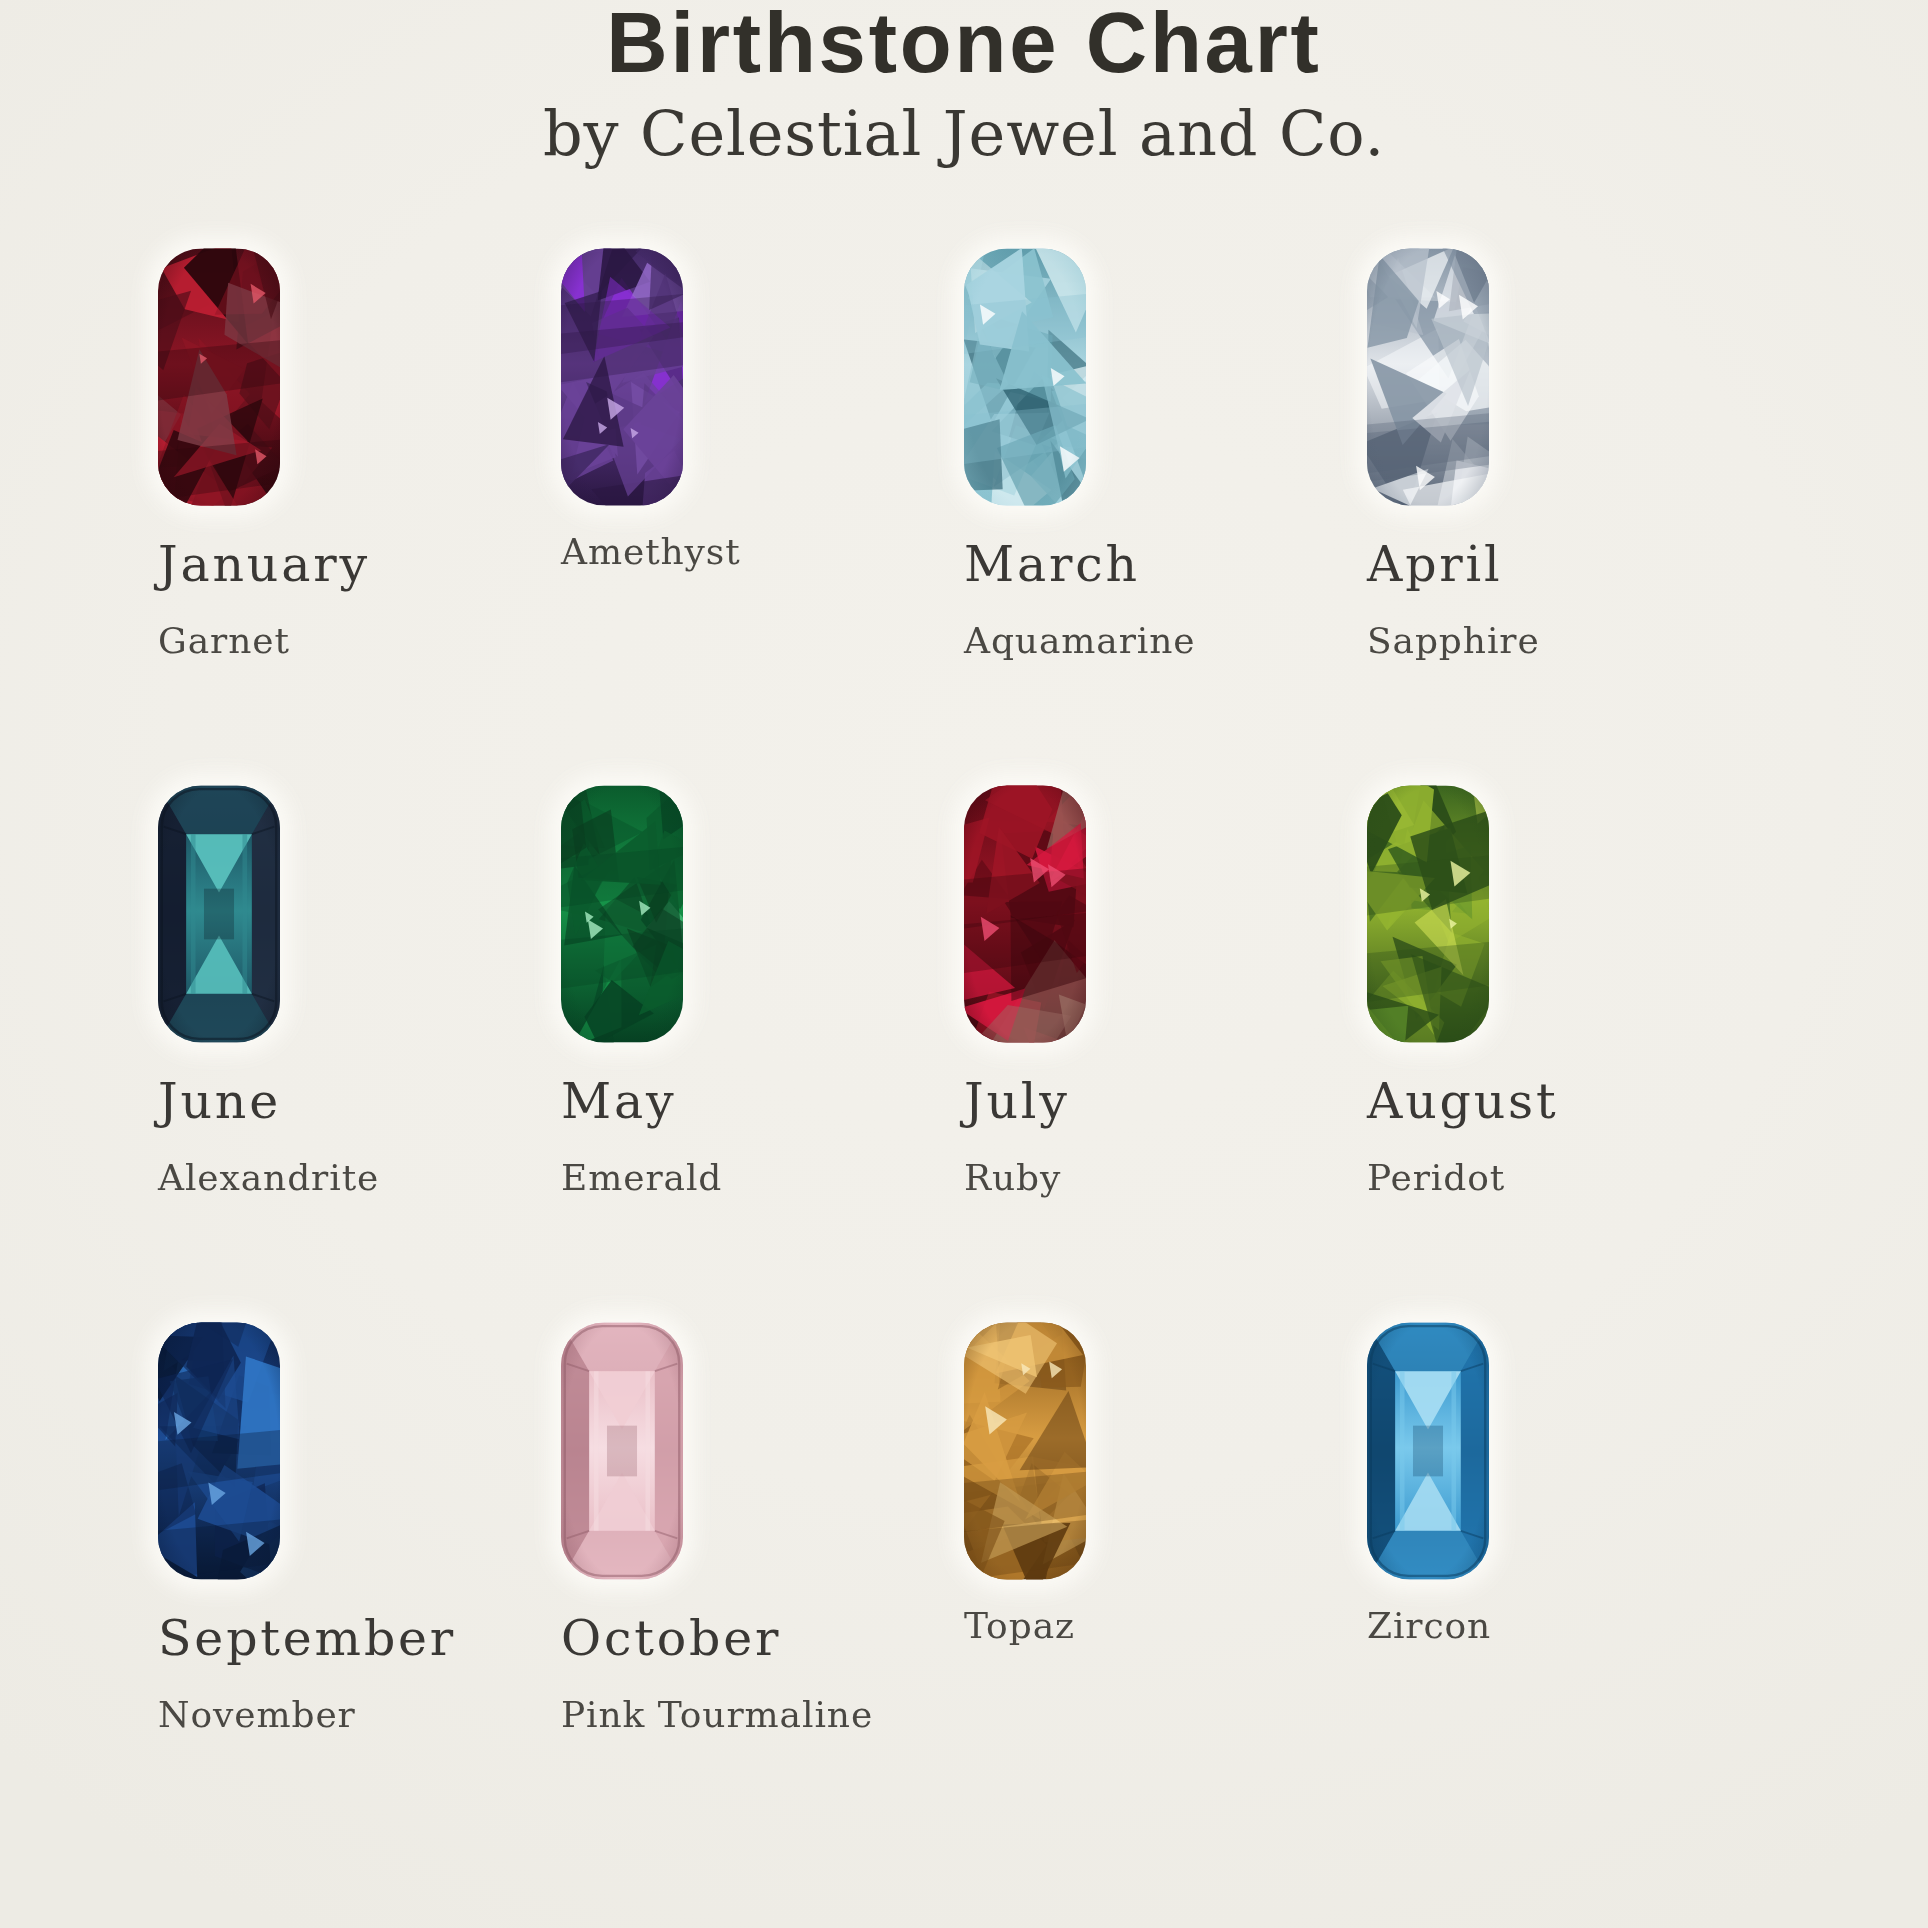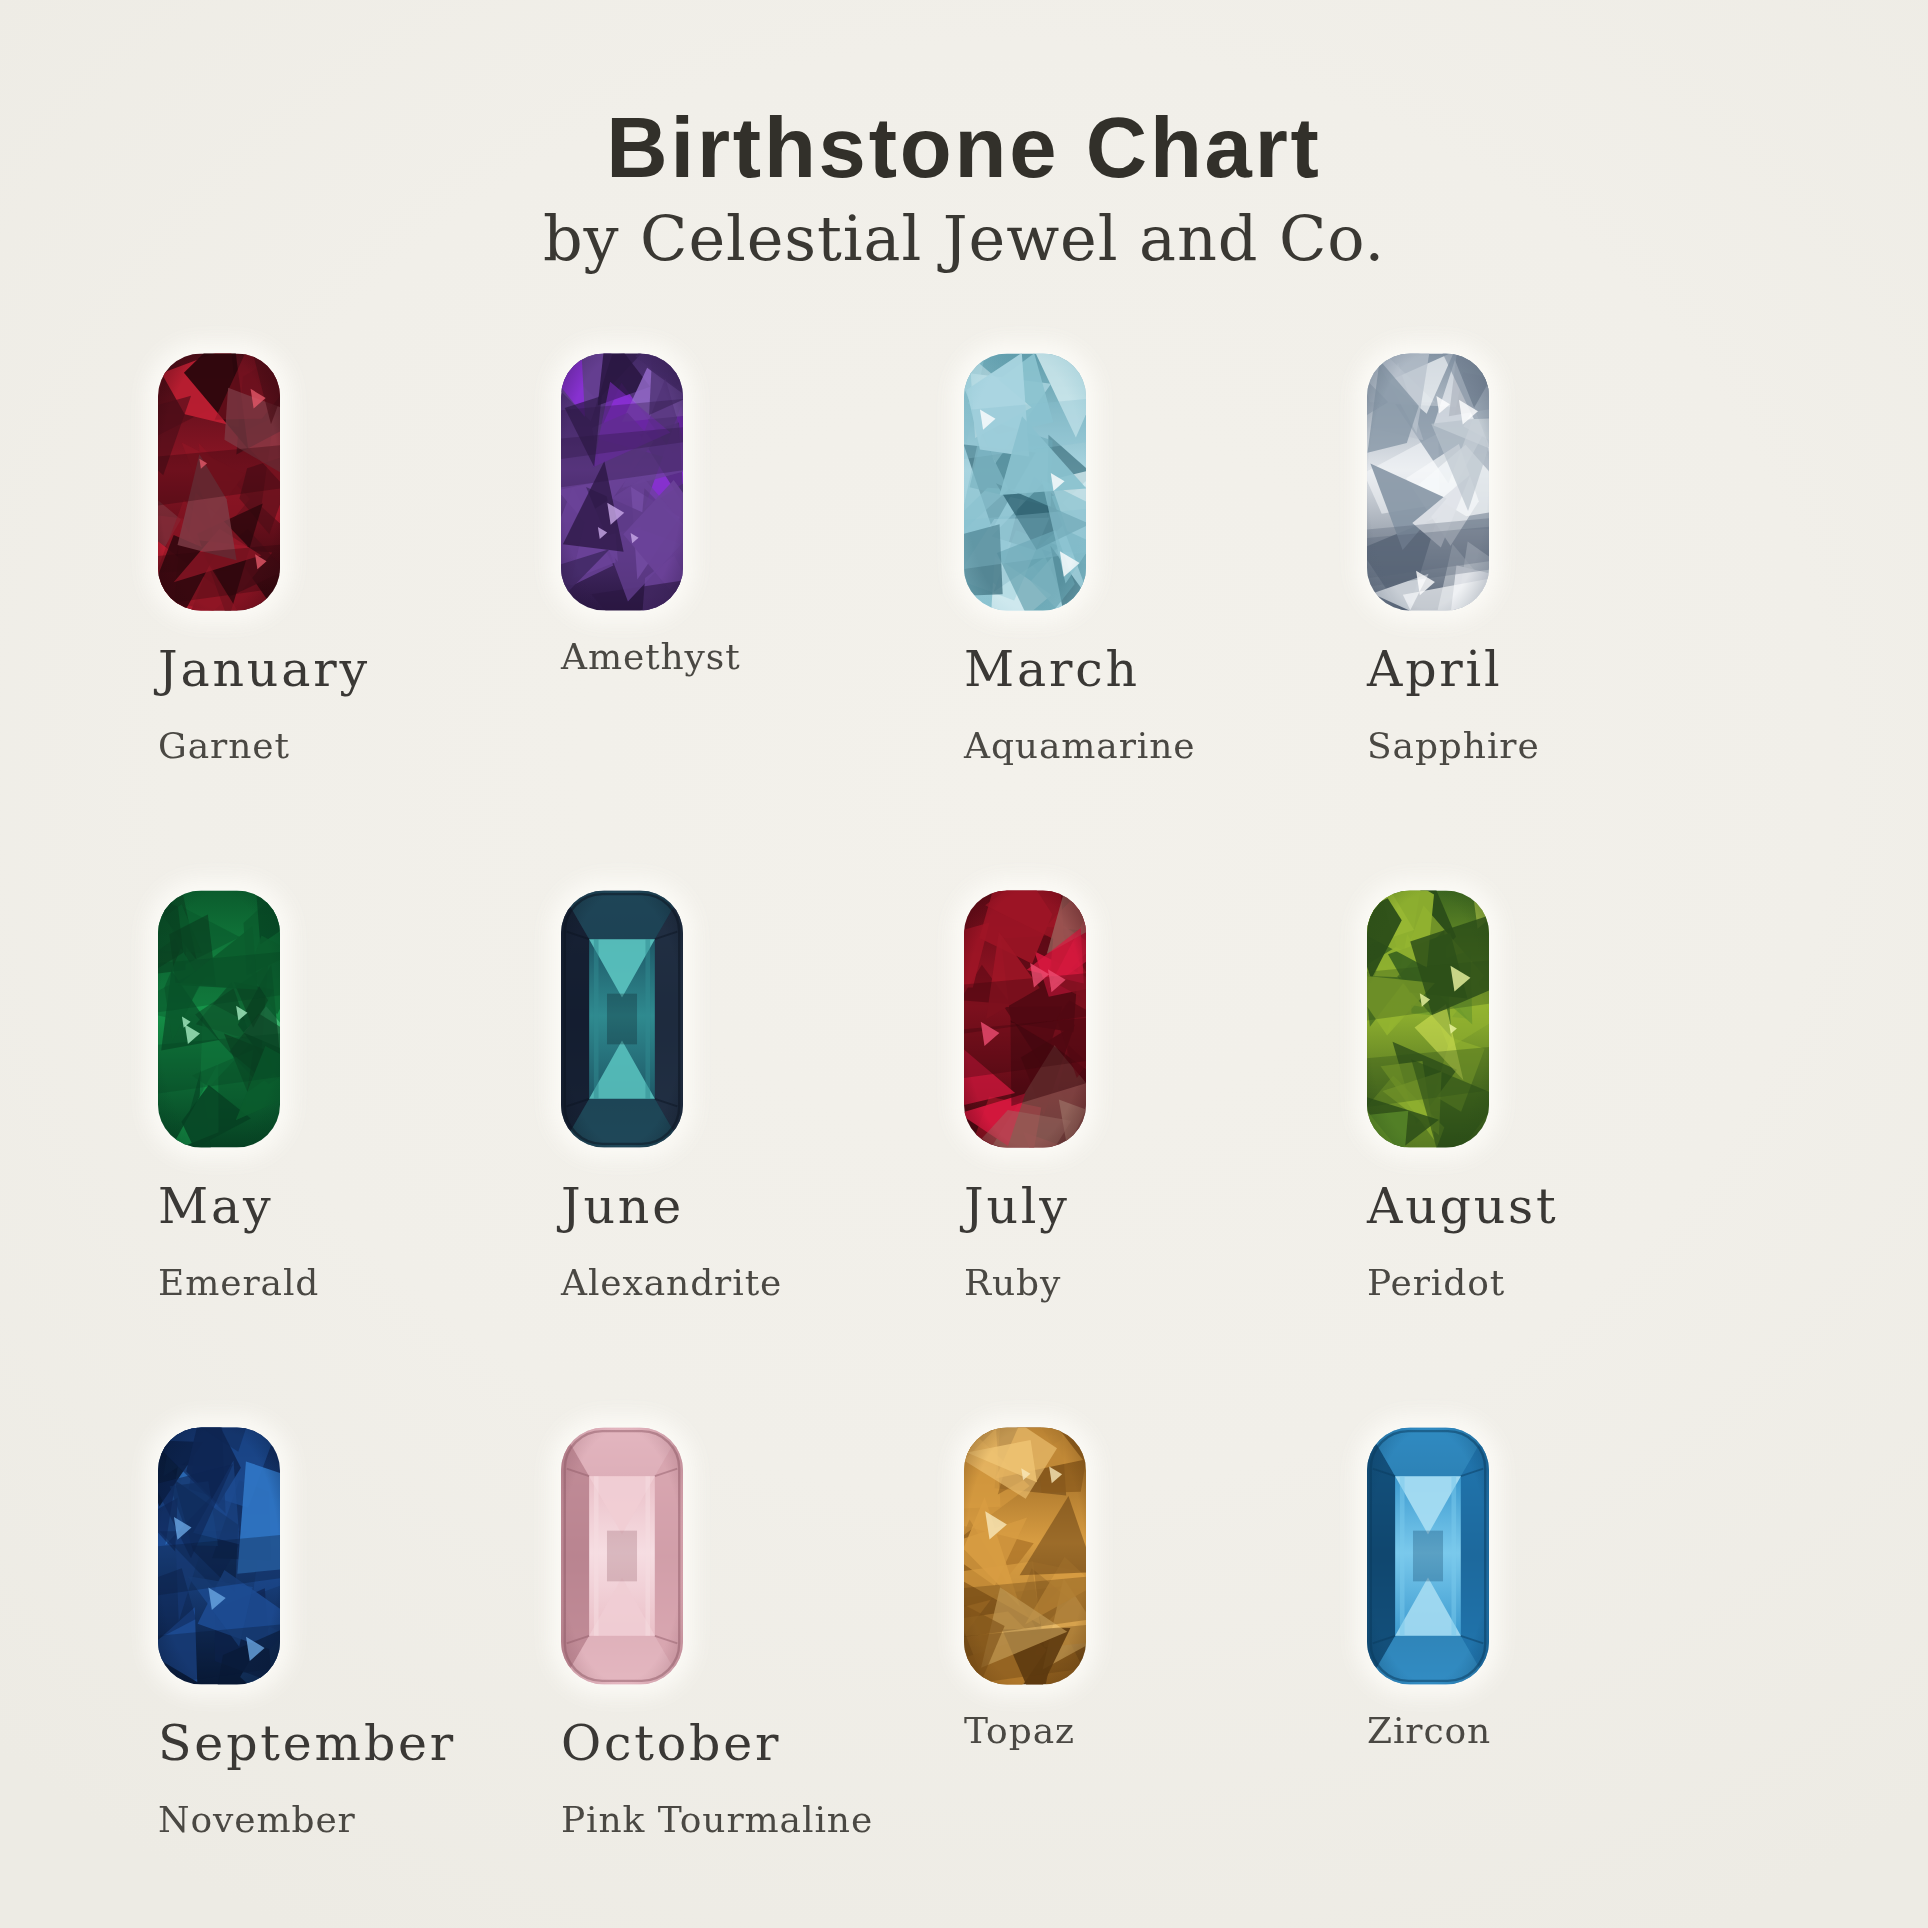--- a/index.html
+++ b/index.html
@@ -4,21 +4,21 @@
 <style>
   html,body{margin:0;padding:0;background:#e8e6df;}
   .page{
     position:relative;
     width:1928px;height:1928px;
     background:radial-gradient(ellipse 1507px 1318px at 52% 40%, #f3f1eb 0%, #f1efe9 55%, #edebe4 100%);
     font-family:"DejaVu Serif", serif;
     color:#3a3835;
     overflow:hidden;
   }
-  .header{text-align:center;padding-top:105px;}
+  .header{text-align:center;}
   .title{
     font-family:"Liberation Sans", sans-serif;
     font-weight:700;
     font-size:85px;
     line-height:1;
     letter-spacing:2.8px;
     color:#32302a;
   }
   .subtitle{
     font-size:62px;
@@ -306,20 +306,68 @@
           </svg>
         </div>
       <div class="month">April</div>
       <div class="stone">Sapphire</div>
     </div>
 
     <div class="cell">
       <div class="gem">
           <svg viewBox="0 0 130 274">
             <defs>
+              <clipPath id="c5">
+                <rect x="0" y="0" width="130" height="274" rx="46" ry="46"></rect>
+              </clipPath>
+              <linearGradient id="bg5" x1="0" y1="0" x2="0" y2="1">
+                <stop offset="0%" stop-color="#223044"></stop>
+                <stop offset="50%" stop-color="#141e30"></stop>
+                <stop offset="100%" stop-color="#223044"></stop>
+              </linearGradient>
+              <linearGradient id="tb5" x1="0" y1="0" x2="0" y2="1">
+                <stop offset="0%" stop-color="#1e5867"></stop>
+                <stop offset="48%" stop-color="#2f8a8f"></stop>
+                <stop offset="100%" stop-color="#1e5867"></stop>
+              </linearGradient>
+              <radialGradient id="v5" cx="50%" cy="50%" r="72%">
+                <stop offset="0%" stop-color="#0c1420" stop-opacity="0"></stop>
+                <stop offset="68%" stop-color="#0c1420" stop-opacity="0"></stop>
+                <stop offset="100%" stop-color="#0c1420" stop-opacity="0.5"></stop>
+              </radialGradient>
+            </defs>
+            <g clip-path="url(#c5)">
+              <rect x="0" y="0" width="130" height="274" fill="url(#bg5)"></rect>
+              <polygon points="0,0 30,52 30,222 0,274" fill="#141e30" opacity="0.75"></polygon>
+              <polygon points="130,0 100,52 100,222 130,274" fill="#223044" opacity="0.7"></polygon>
+              <polygon points="0,0 130,0 100,52 30,52" fill="#1e5867" opacity="0.55"></polygon>
+              <polygon points="0,274 130,274 100,222 30,222" fill="#1e5867" opacity="0.6"></polygon>
+              <rect x="30" y="52" width="70" height="170" fill="url(#tb5)"></rect>
+              <polygon points="30,52 100,52 65,114" fill="#58c0bd" opacity="0.95"></polygon>
+              <polygon points="30,222 100,222 65,160" fill="#58c0bd" opacity="0.9"></polygon>
+              <rect x="35" y="52" width="5" height="170" fill="#2f8a8f" opacity="0.5"></rect>
+              <rect x="90" y="52" width="5" height="170" fill="#2f8a8f" opacity="0.5"></rect>
+              <rect x="49" y="110" width="32" height="54" fill="#0c1420" opacity="0.28"></rect>
+              <line x1="6" y1="44" x2="30" y2="52" stroke="#0c1420" stroke-width="2" opacity="0.45"></line>
+              <line x1="124" y1="44" x2="100" y2="52" stroke="#0c1420" stroke-width="2" opacity="0.45"></line>
+              <line x1="6" y1="230" x2="30" y2="222" stroke="#0c1420" stroke-width="2" opacity="0.45"></line>
+              <line x1="124" y1="230" x2="100" y2="222" stroke="#0c1420" stroke-width="2" opacity="0.45"></line>
+              <rect x="4" y="4" width="122" height="266" rx="40" ry="40" fill="none" stroke="#0c1420" stroke-width="2.5" opacity="0.5"></rect>
+              <rect x="0" y="0" width="130" height="274" fill="url(#v5)"></rect>
+            </g>
+          </svg>
+        </div>
+      <div class="month">June</div>
+      <div class="stone">Alexandrite</div>
+    </div>
+
+    <div class="cell">
+      <div class="gem">
+          <svg viewBox="0 0 130 274">
+            <defs>
               <clipPath id="c4">
                 <rect x="0" y="0" width="130" height="274" rx="46" ry="46"></rect>
               </clipPath>
               <linearGradient id="bg4" x1="0" y1="0" x2="0" y2="1">
                 <stop offset="0%" stop-color="#0b5c2d"></stop>
                 <stop offset="45%" stop-color="#169449"></stop>
                 <stop offset="100%" stop-color="#064022"></stop>
               </linearGradient>
               <radialGradient id="v4" cx="50%" cy="50%" r="72%">
                 <stop offset="0%" stop-color="#064022" stop-opacity="0"></stop>
@@ -365,68 +413,20 @@
           </svg>
         </div>
       <div class="month">May</div>
       <div class="stone">Emerald</div>
     </div>
 
     <div class="cell">
       <div class="gem">
           <svg viewBox="0 0 130 274">
             <defs>
-              <clipPath id="c5">
-                <rect x="0" y="0" width="130" height="274" rx="46" ry="46"></rect>
-              </clipPath>
-              <linearGradient id="bg5" x1="0" y1="0" x2="0" y2="1">
-                <stop offset="0%" stop-color="#223044"></stop>
-                <stop offset="50%" stop-color="#141e30"></stop>
-                <stop offset="100%" stop-color="#223044"></stop>
-              </linearGradient>
-              <linearGradient id="tb5" x1="0" y1="0" x2="0" y2="1">
-                <stop offset="0%" stop-color="#1e5867"></stop>
-                <stop offset="48%" stop-color="#2f8a8f"></stop>
-                <stop offset="100%" stop-color="#1e5867"></stop>
-              </linearGradient>
-              <radialGradient id="v5" cx="50%" cy="50%" r="72%">
-                <stop offset="0%" stop-color="#0c1420" stop-opacity="0"></stop>
-                <stop offset="68%" stop-color="#0c1420" stop-opacity="0"></stop>
-                <stop offset="100%" stop-color="#0c1420" stop-opacity="0.5"></stop>
-              </radialGradient>
-            </defs>
-            <g clip-path="url(#c5)">
-              <rect x="0" y="0" width="130" height="274" fill="url(#bg5)"></rect>
-              <polygon points="0,0 30,52 30,222 0,274" fill="#141e30" opacity="0.75"></polygon>
-              <polygon points="130,0 100,52 100,222 130,274" fill="#223044" opacity="0.7"></polygon>
-              <polygon points="0,0 130,0 100,52 30,52" fill="#1e5867" opacity="0.55"></polygon>
-              <polygon points="0,274 130,274 100,222 30,222" fill="#1e5867" opacity="0.6"></polygon>
-              <rect x="30" y="52" width="70" height="170" fill="url(#tb5)"></rect>
-              <polygon points="30,52 100,52 65,114" fill="#58c0bd" opacity="0.95"></polygon>
-              <polygon points="30,222 100,222 65,160" fill="#58c0bd" opacity="0.9"></polygon>
-              <rect x="35" y="52" width="5" height="170" fill="#2f8a8f" opacity="0.5"></rect>
-              <rect x="90" y="52" width="5" height="170" fill="#2f8a8f" opacity="0.5"></rect>
-              <rect x="49" y="110" width="32" height="54" fill="#0c1420" opacity="0.28"></rect>
-              <line x1="6" y1="44" x2="30" y2="52" stroke="#0c1420" stroke-width="2" opacity="0.45"></line>
-              <line x1="124" y1="44" x2="100" y2="52" stroke="#0c1420" stroke-width="2" opacity="0.45"></line>
-              <line x1="6" y1="230" x2="30" y2="222" stroke="#0c1420" stroke-width="2" opacity="0.45"></line>
-              <line x1="124" y1="230" x2="100" y2="222" stroke="#0c1420" stroke-width="2" opacity="0.45"></line>
-              <rect x="4" y="4" width="122" height="266" rx="40" ry="40" fill="none" stroke="#0c1420" stroke-width="2.5" opacity="0.5"></rect>
-              <rect x="0" y="0" width="130" height="274" fill="url(#v5)"></rect>
-            </g>
-          </svg>
-        </div>
-      <div class="month">June</div>
-      <div class="stone">Alexandrite</div>
-    </div>
-
-    <div class="cell">
-      <div class="gem">
-          <svg viewBox="0 0 130 274">
-            <defs>
               <clipPath id="c6">
                 <rect x="0" y="0" width="130" height="274" rx="46" ry="46"></rect>
               </clipPath>
               <linearGradient id="bg6" x1="0" y1="0" x2="0" y2="1">
                 <stop offset="0%" stop-color="#5c0a15"></stop>
                 <stop offset="45%" stop-color="#9e1526"></stop>
                 <stop offset="100%" stop-color="#38060d"></stop>
               </linearGradient>
               <radialGradient id="v6" cx="50%" cy="50%" r="72%">
                 <stop offset="0%" stop-color="#38060d" stop-opacity="0"></stop>

